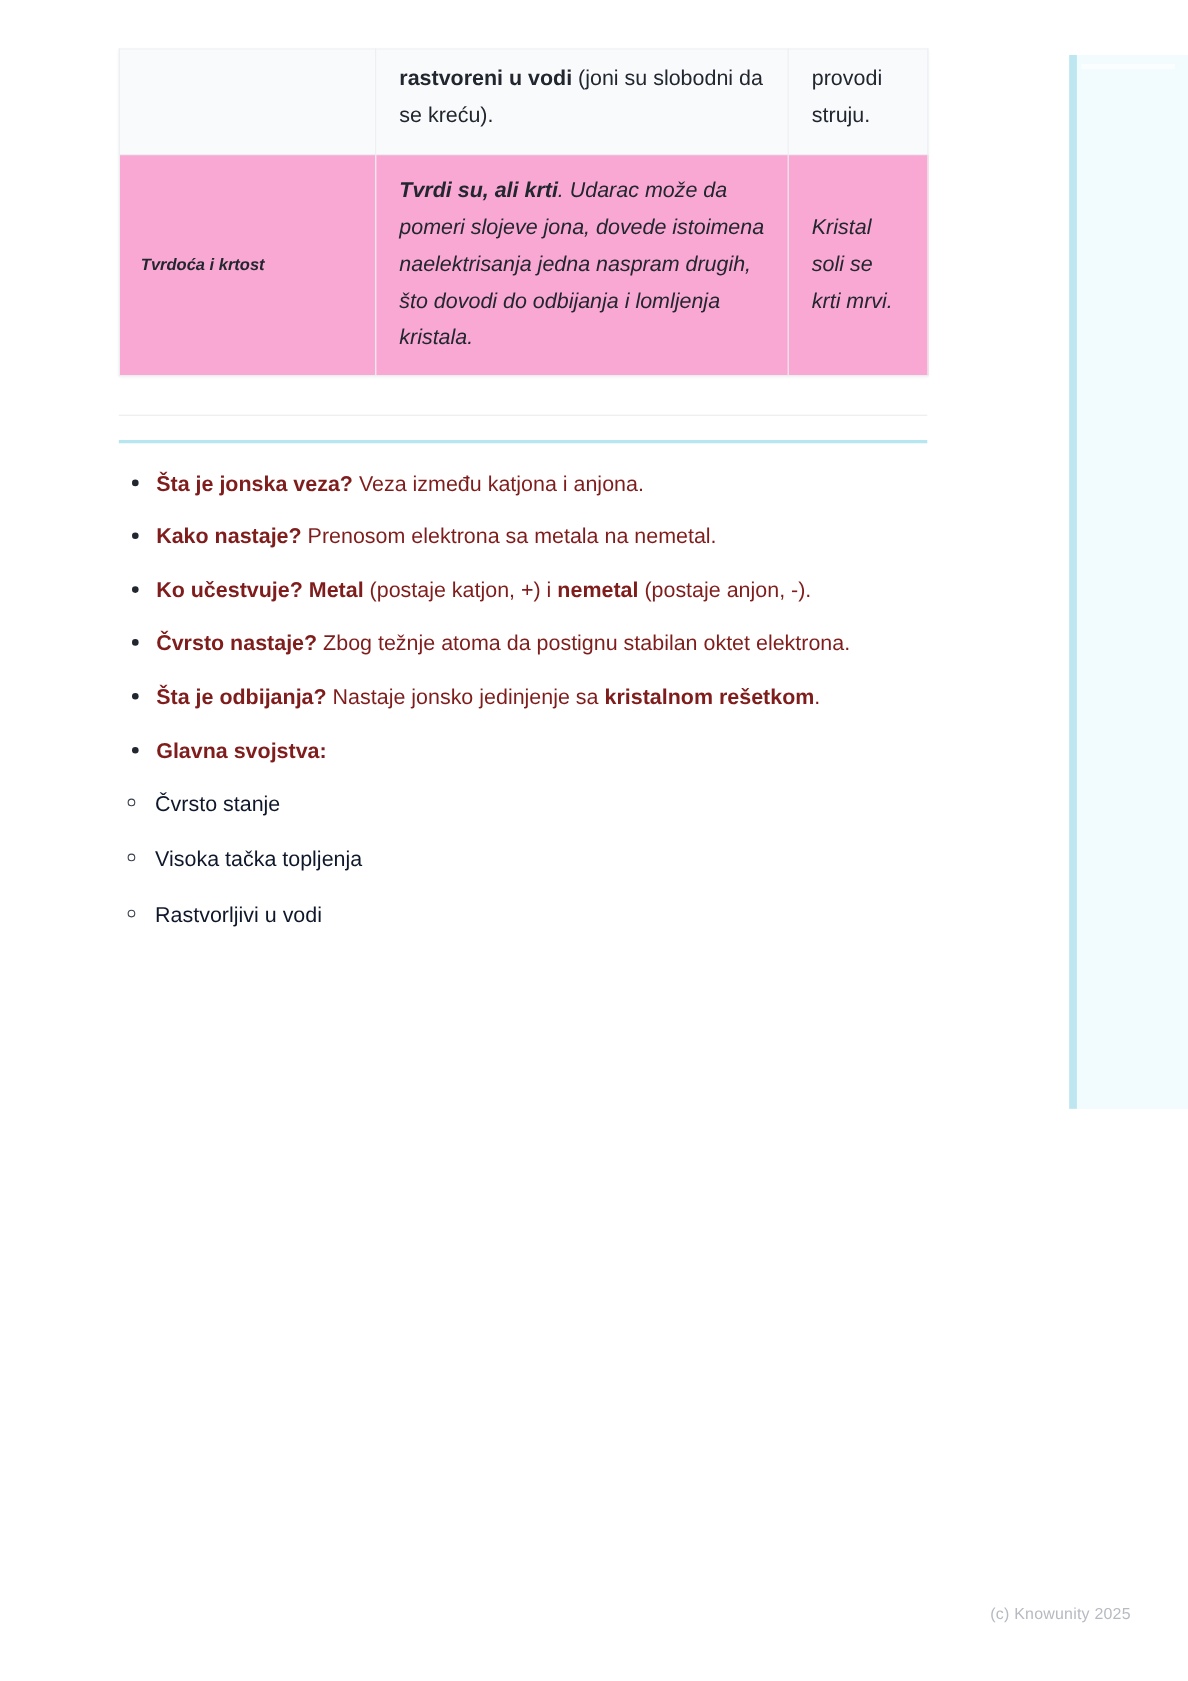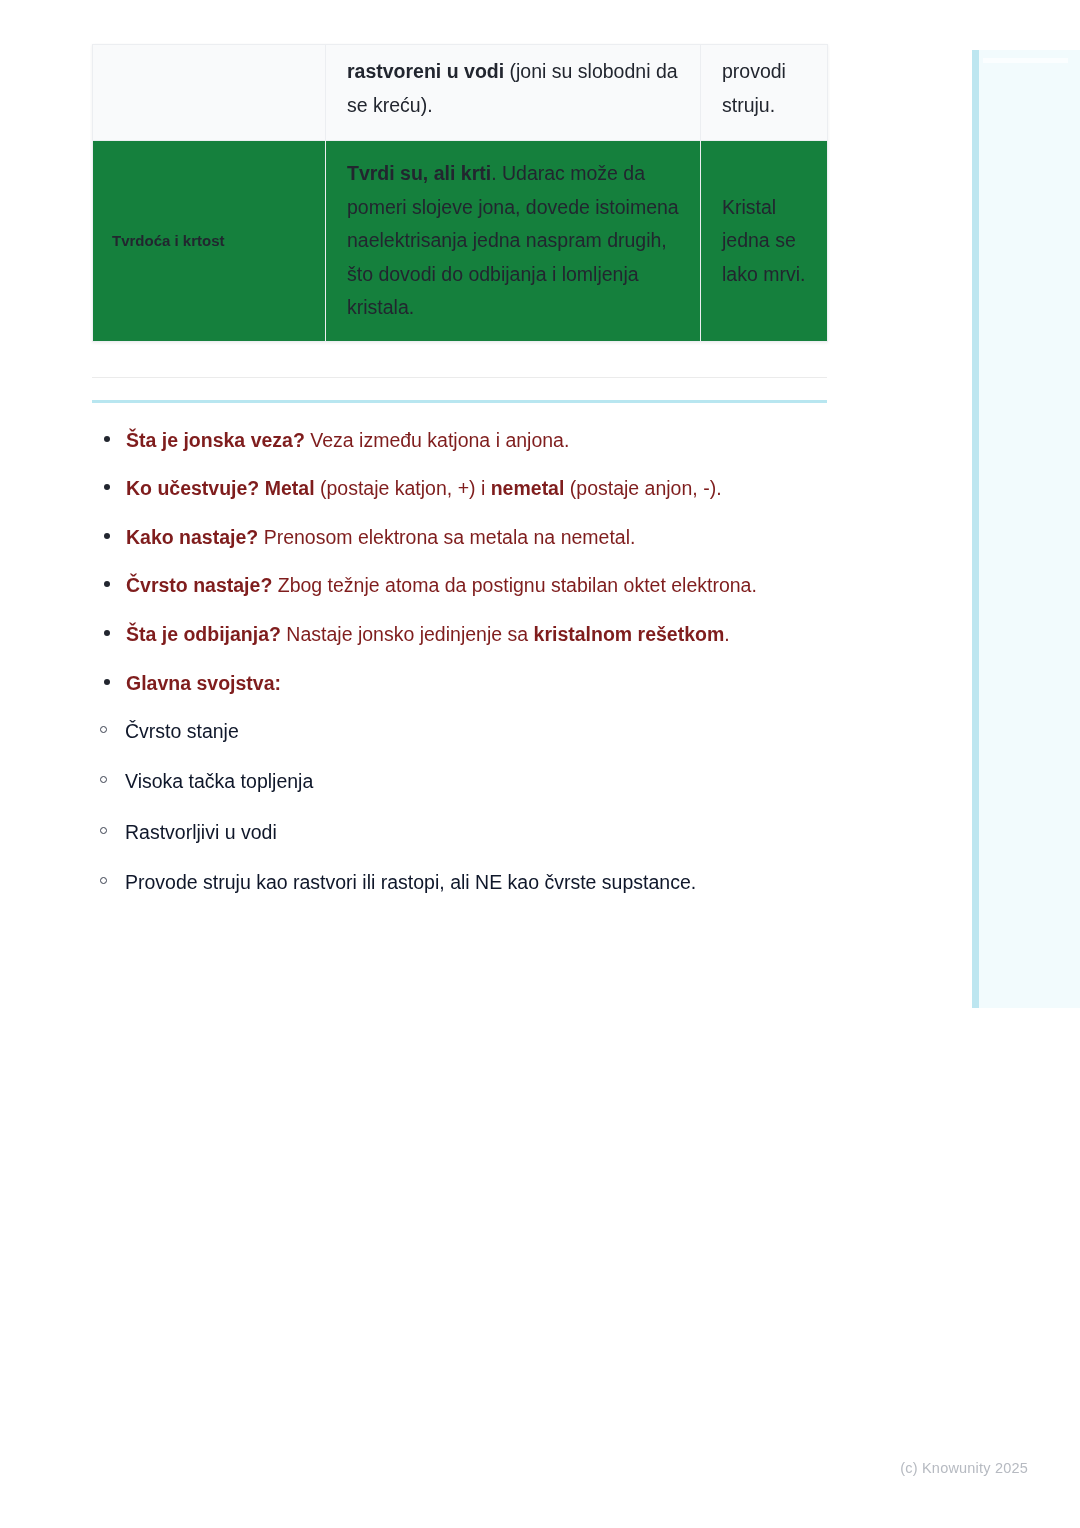--- a/index.html
+++ b/index.html
@@ -30,21 +30,21 @@
   #right-panel .panel-inner-line {
     position:absolute;
     left:4px; top:8px; right:12px;
     height:5px;
     background:#fbfeff;
   }
 
   
   #page {
     position:absolute;
-    left:92px;
+    left:108px;
     top:0;
     width:735px;
   }
 
   
   #props-table {
     width:735px;
     border-collapse:collapse;
     margin-top:44px;
     table-layout:fixed;
@@ -56,21 +56,21 @@
 
   #props-table td {
     border:1px solid #eceef1;
     vertical-align:middle;
     padding:16px 19px;
     font-size:19.5px;
     line-height:1.72;
     color:#22262f;
   }
   #props-table tr.shaded td { background:#f9fafb; }
-  #props-table tr.plain td  { background:#15803d; }
+  #props-table tr.plain td  { background:#f9a8d4;font-style:italic; }
   #props-table td.col-label { font-weight:700; font-size:15px; }
   #props-table td.col-desc  { padding-left:21px; }
   #props-table td.col-note  { padding-left:21px; }
   #props-table b { font-weight:700; }
 
   
   #props-table tr.shaded td { padding-top:10px; padding-bottom:18px; }
 
   
   #section-divider {
@@ -163,39 +163,38 @@
     </colgroup>
     <tbody id="table-body">
         <tr class="shaded">
           <td class="col-label"></td>
           <td class="col-desc"><b>rastvoreni u vodi</b> (joni su slobodni da se kreću).</td>
           <td class="col-note">provodi struju.</td>
         </tr>
         <tr class="plain">
           <td class="col-label">Tvrdoća i krtost</td>
           <td class="col-desc"><b>Tvrdi su, ali krti</b>. Udarac može da pomeri slojeve jona, dovede istoimena naelektrisanja jedna naspram drugih, što dovodi do odbijanja i lomljenja kristala.</td>
-          <td class="col-note">Kristal jedna se lako mrvi.</td>
+          <td class="col-note">Kristal soli se krti mrvi.</td>
         </tr>
       </tbody>
   </table>
 
   <div id="section-divider"></div>
 
   <div id="heading-rule"></div>
 
   <div id="review-list">
       <div class="bullet-row"><span class="dot"></span><b>Šta je jonska veza?</b> Veza između katjona i anjona.</div>
+      <div class="bullet-row"><span class="dot"></span><b>Kako nastaje?</b> Prenosom elektrona sa metala na nemetal.</div>
       <div class="bullet-row"><span class="dot"></span><b>Ko učestvuje? Metal</b> (postaje katjon, +) i <b>nemetal</b> (postaje anjon, -).</div>
-      <div class="bullet-row"><span class="dot"></span><b>Kako nastaje?</b> Prenosom elektrona sa metala na nemetal.</div>
       <div class="bullet-row"><span class="dot"></span><b>Čvrsto nastaje?</b> Zbog težnje atoma da postignu stabilan oktet elektrona.</div>
       <div class="bullet-row"><span class="dot"></span><b>Šta je odbijanja?</b> Nastaje jonsko jedinjenje sa <b>kristalnom rešetkom</b>.</div>
       <div class="bullet-row"><span class="dot"></span><b>Glavna svojstva:</b></div>
       <div class="sublist">
         <div class="sub-row"><span class="ring"></span>Čvrsto stanje</div>
         <div class="sub-row"><span class="ring"></span>Visoka tačka topljenja</div>
         <div class="sub-row"><span class="ring"></span>Rastvorljivi u vodi</div>
-        <div class="sub-row"><span class="ring"></span>Provode struju kao rastvori ili rastopi, ali NE kao čvrste supstance.</div>
       </div>
     </div>
 
 </div>
 
 <div id="footer-credit">(c) Knowunity 2025</div>
 
 </body></html>

